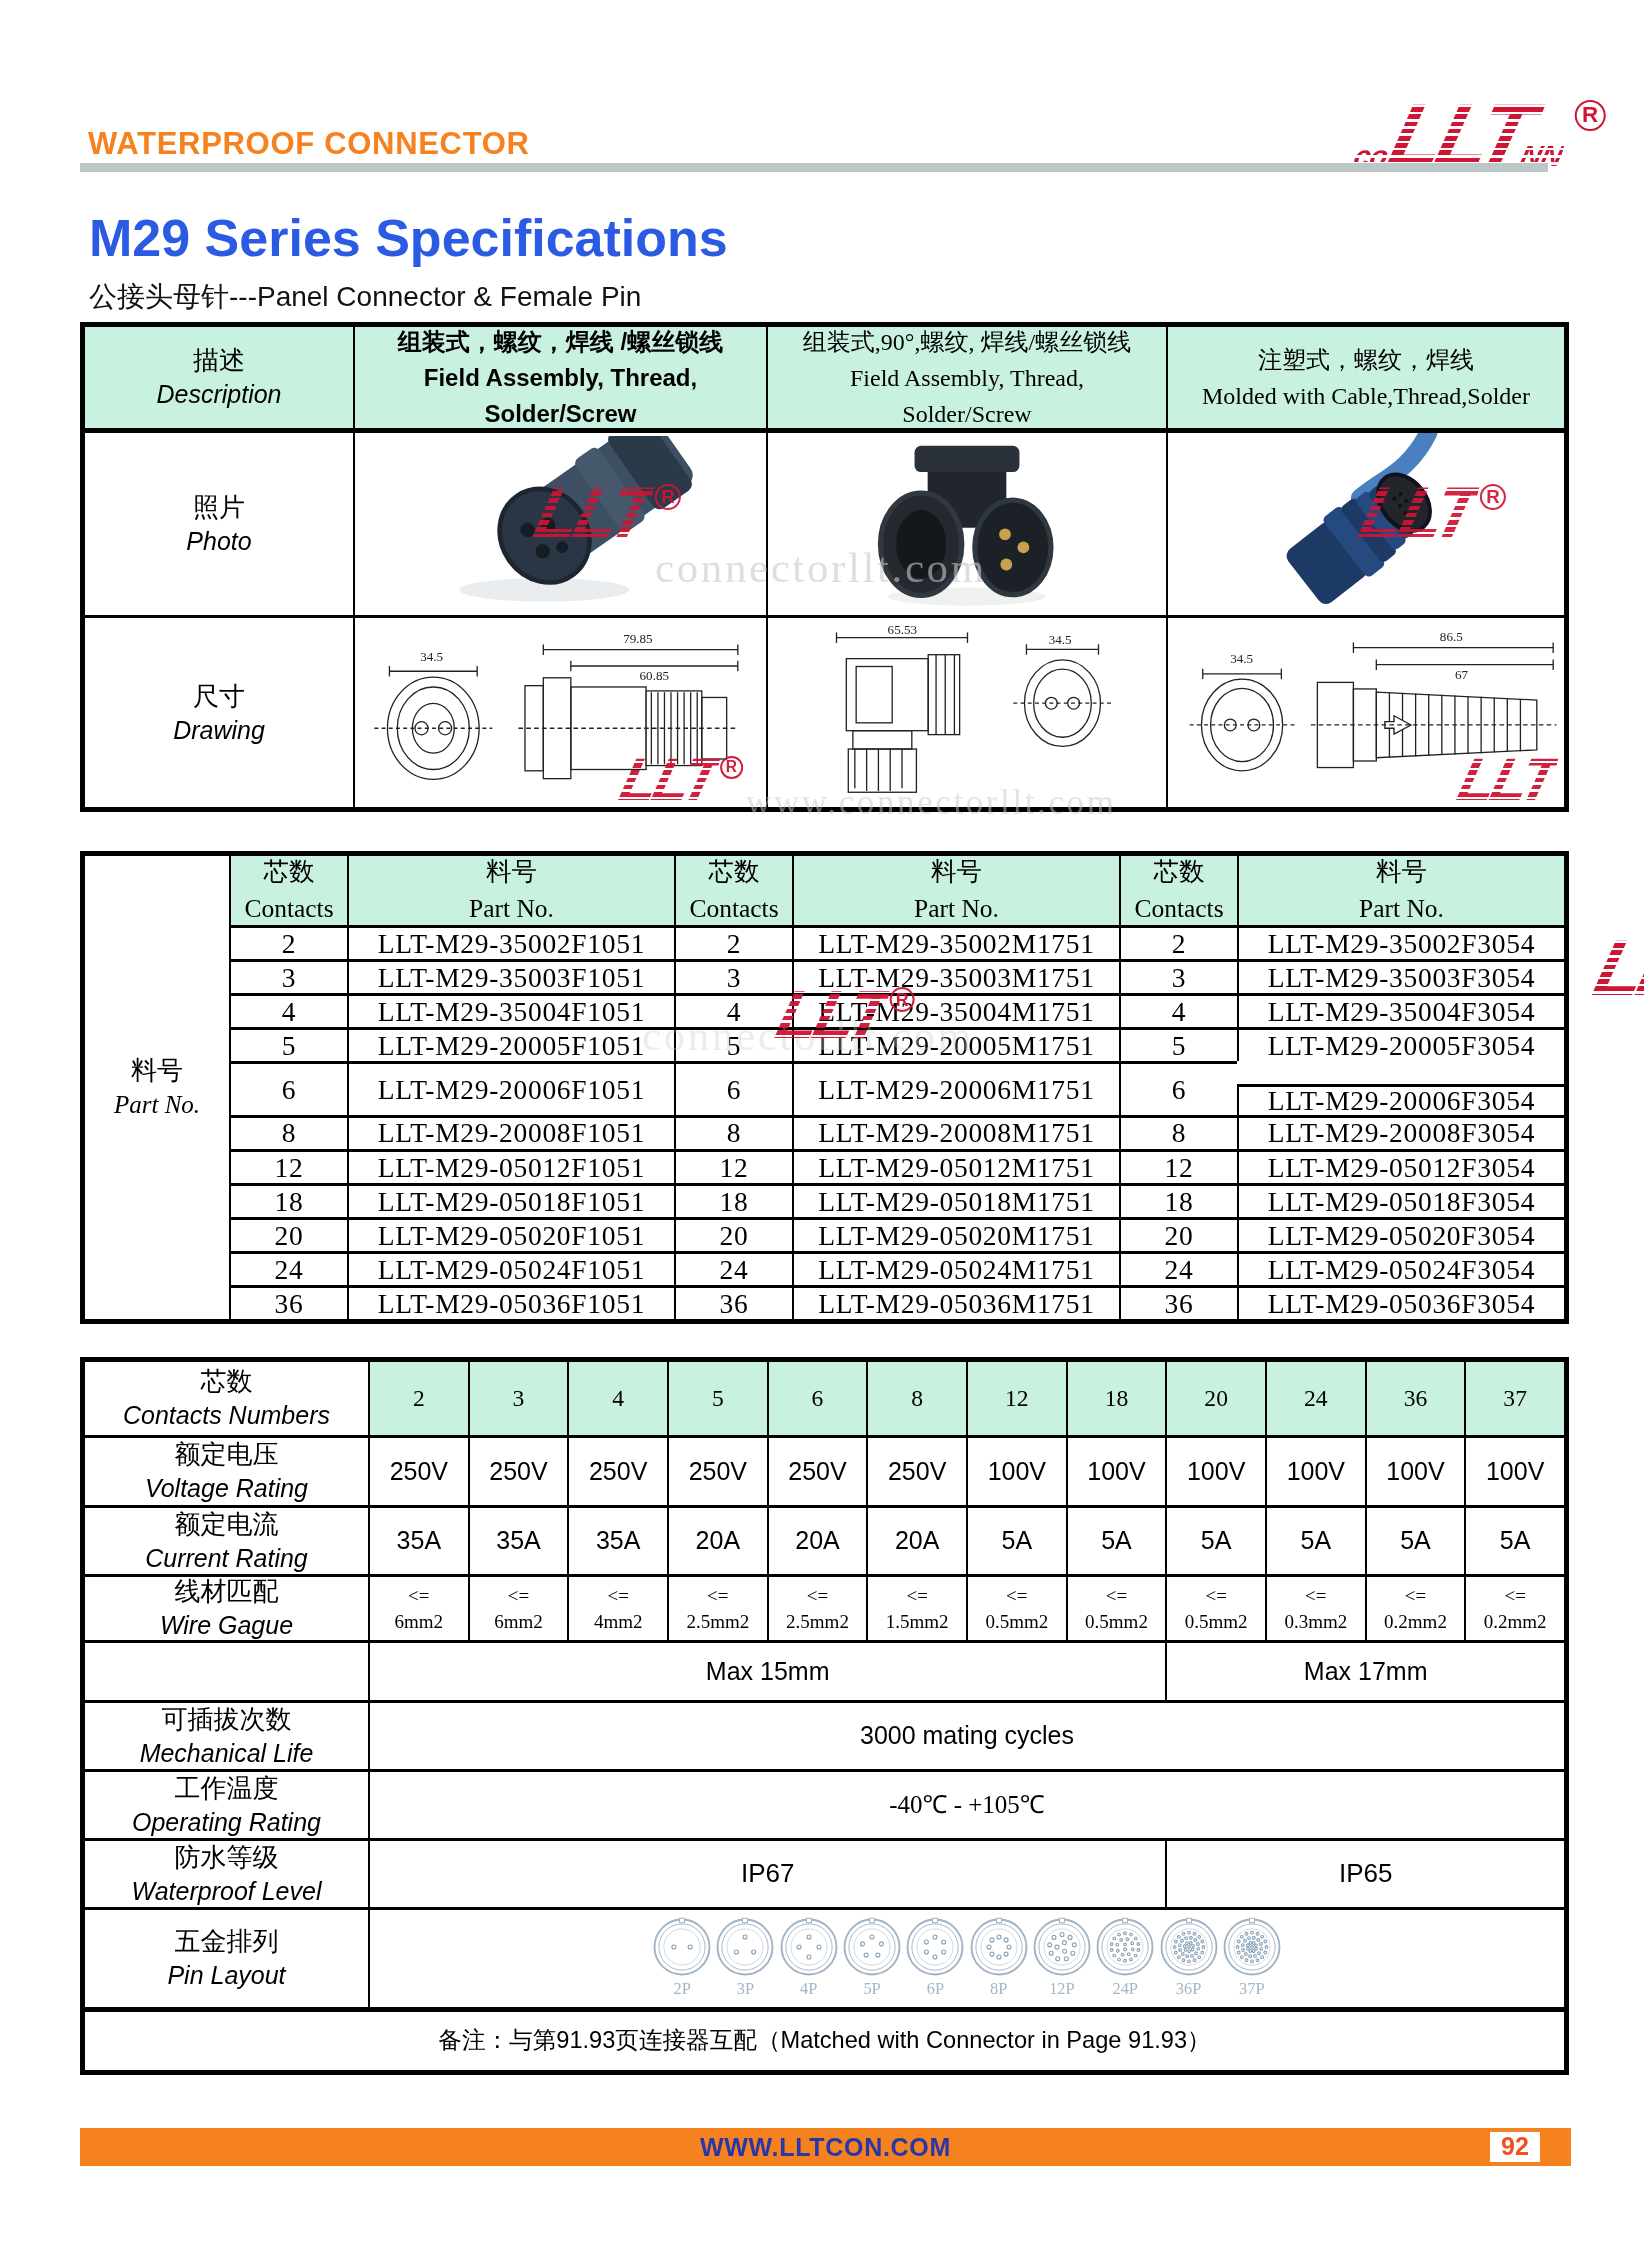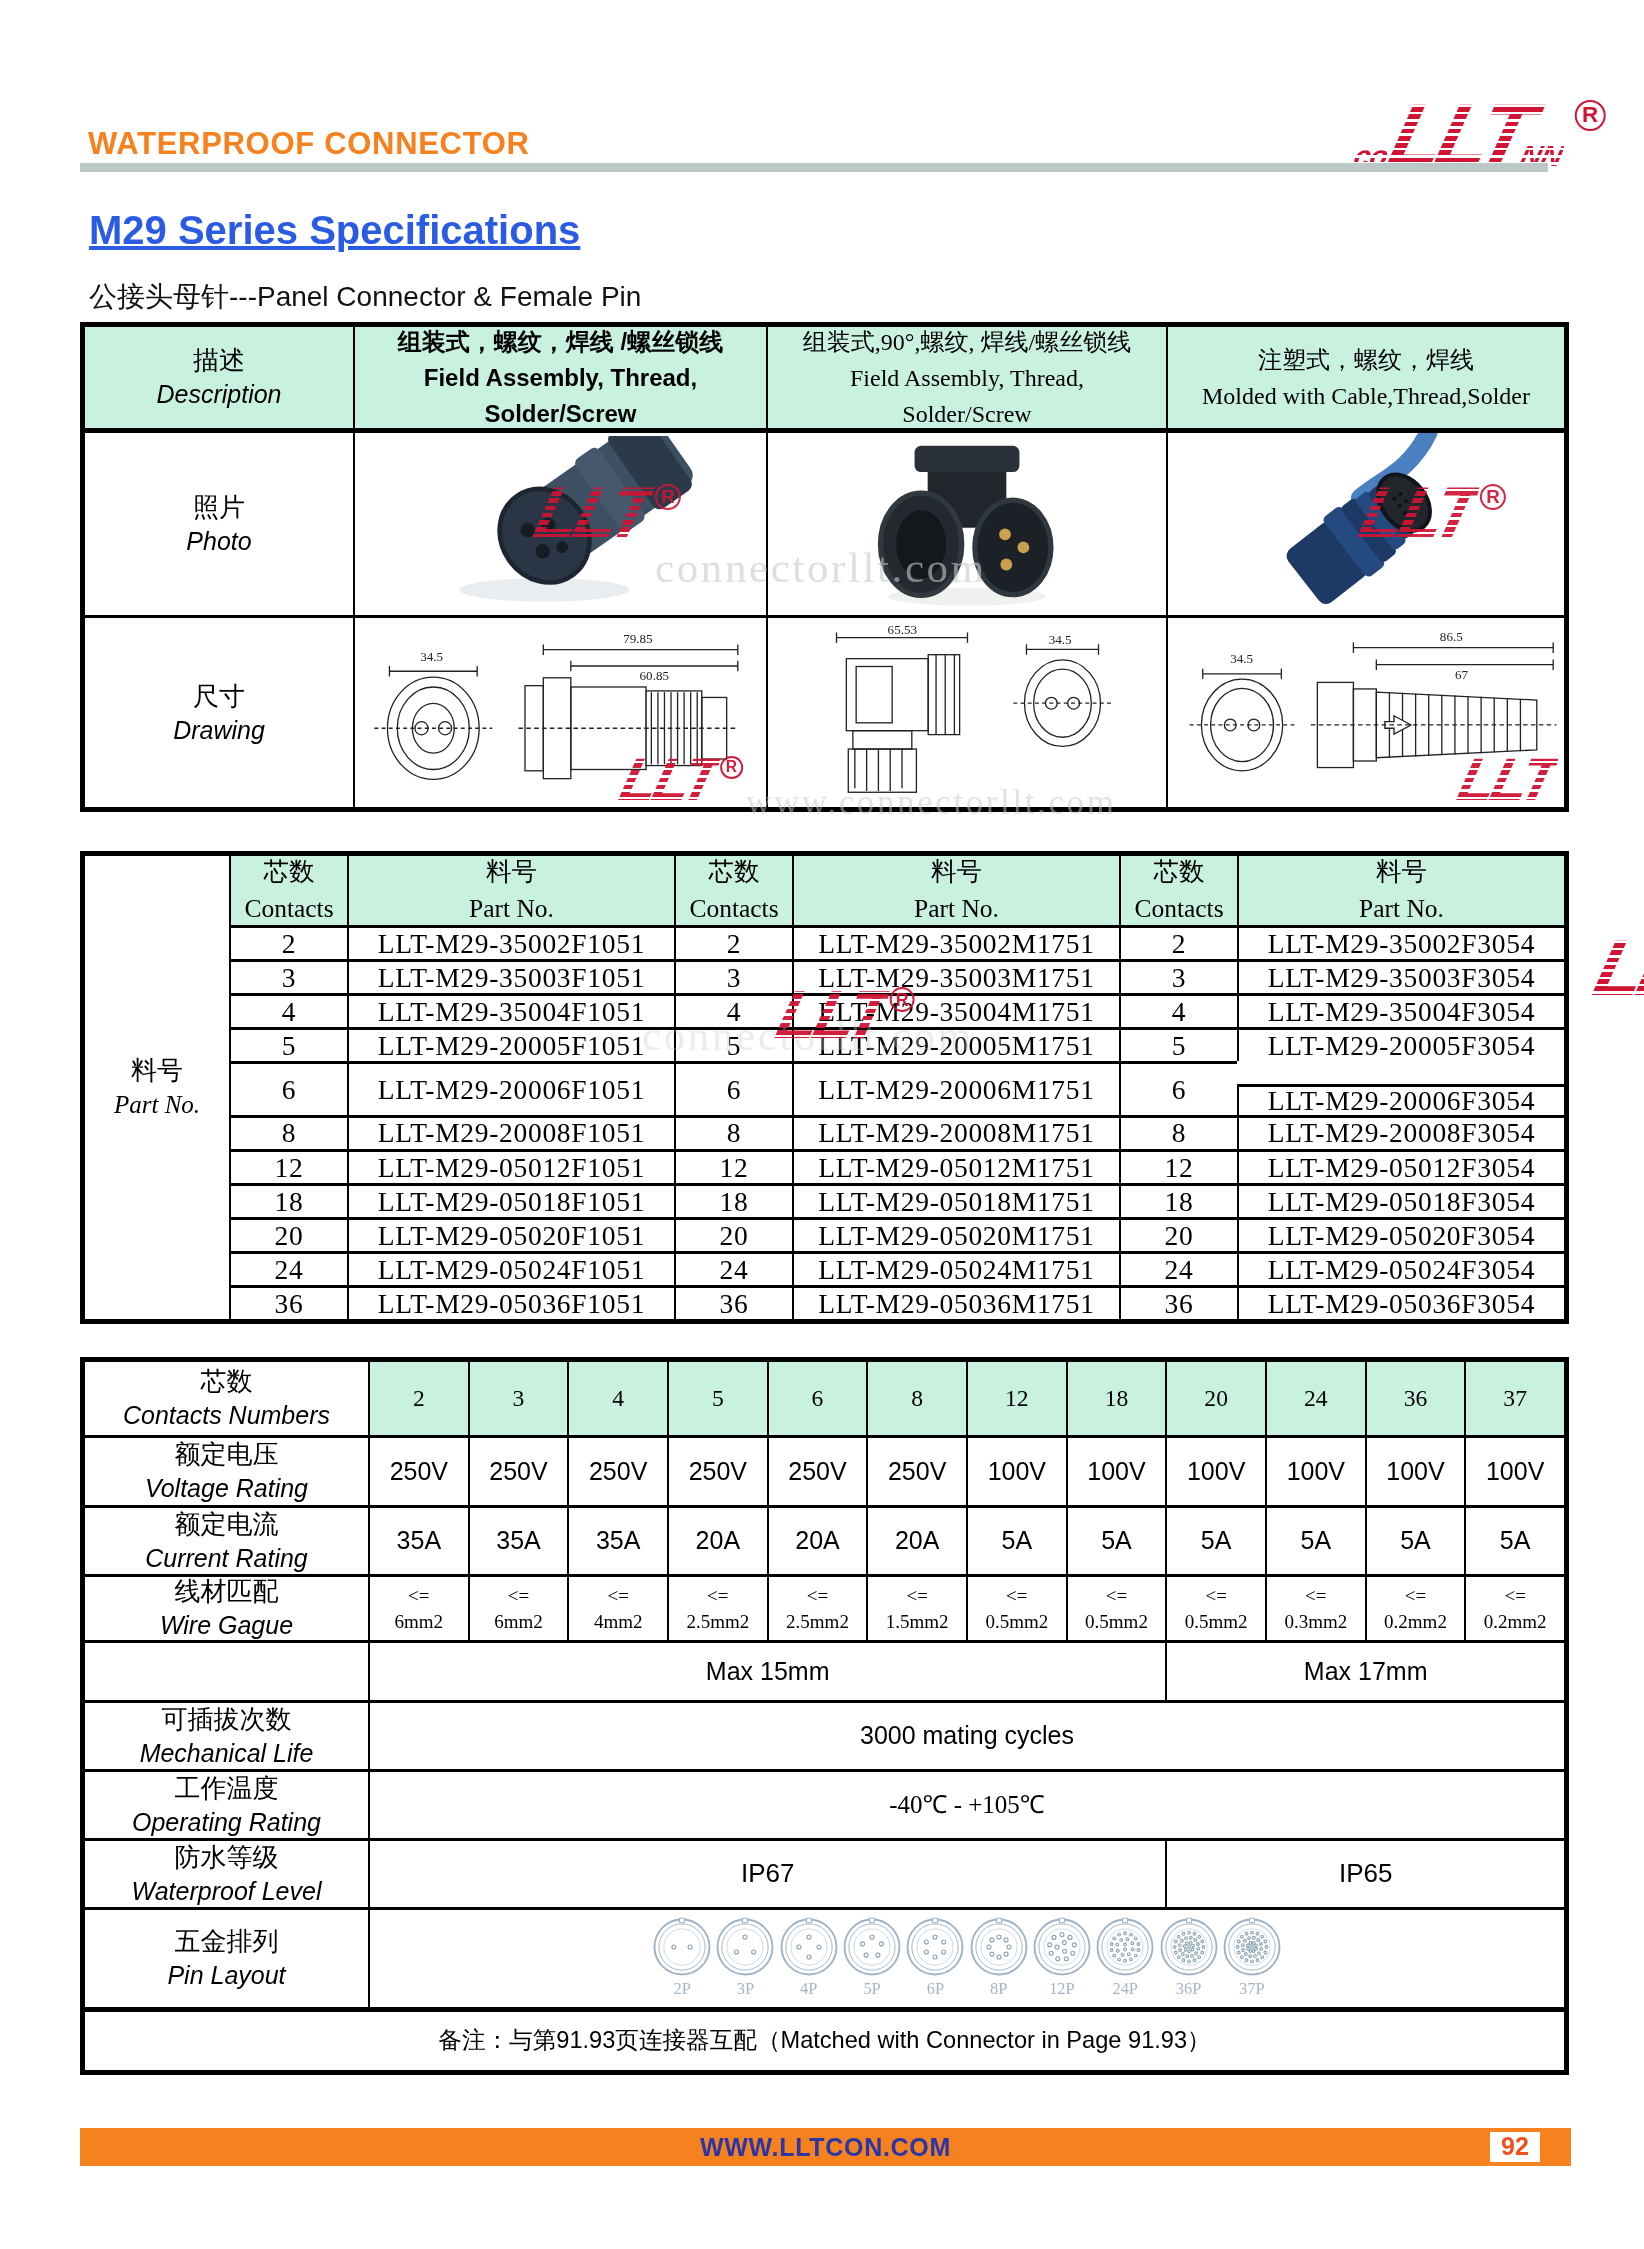--- a/index.html
+++ b/index.html
@@ -2,21 +2,21 @@
 <html style="font-size:10.5px"><head>
 <meta charset="utf-8">
 <style>
   html,body{margin:0;padding:0;background:#fff;}
   #page{position:relative;width:1644px;height:2250px;background:#fff;overflow:hidden;
         font-family:"Liberation Sans",sans-serif;color:#000;}
   .abs{position:absolute;}
   
   #cat-title{left:88px;top:126px;font-size:31px;font-weight:bold;color:#f5821f;letter-spacing:0.7px;}
   #gray-rule{left:80px;top:163px;width:1468px;height:9.2px;background:#bcc7c7;}
-  #series-title{left:89px;top:208px;font-size:40px;font-weight:bold;color:#2b5be2;text-decoration:underline;}
+  #series-title{left:89px;top:208px;font-size:52px;font-weight:bold;color:#2b5be2;}
   #subtitle{left:89px;top:278px;font-size:28px;color:#111;}
   
   .llt-mark{position:absolute;display:flex;align-items:flex-end;color:#d01434;
             font-weight:bold;font-style:italic;transform:skewX(-14deg);line-height:.8;}
   .llt-mark .letters{display:flex;align-items:flex-end;
       -webkit-mask-image:repeating-linear-gradient(180deg,#000 0 4.6px,transparent 4.6px 7.2px);
       mask-image:repeating-linear-gradient(180deg,#000 0 4.6px,transparent 4.6px 7.2px);}
   .llt-mark .sm{font-size:.34em;line-height:.9;letter-spacing:-.02em;}
   .llt-mark .lg{font-size:1em;line-height:.8;letter-spacing:-.07em;}
   .llt-mark .reg{font-style:normal;font-size:.26em;border:2px solid currentColor;border-radius:50%;

